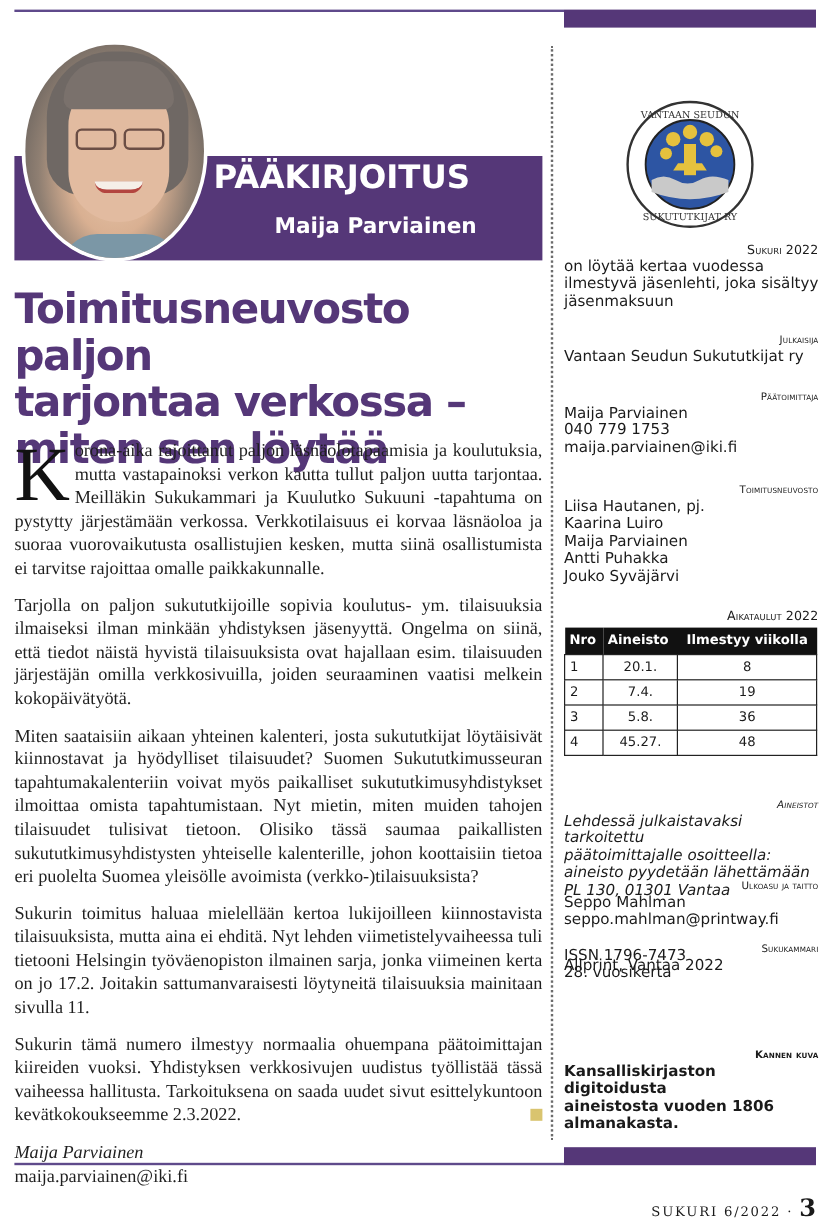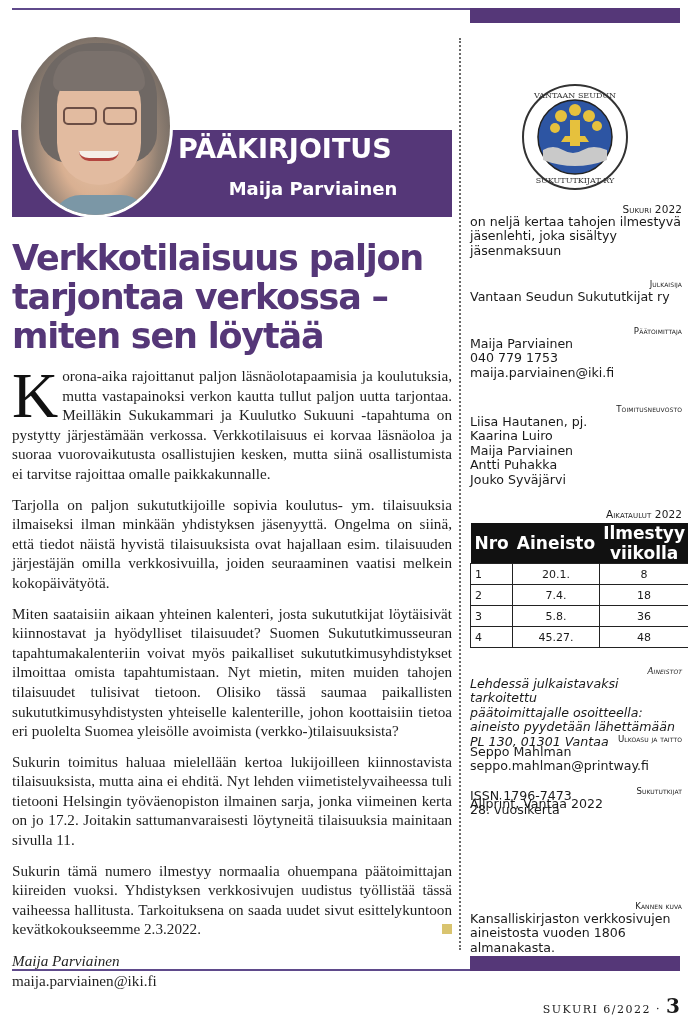--- a/index.html
+++ b/index.html
@@ -48,21 +48,21 @@
   .end-mark { display: inline-block; width: 10px; height: 10px; background: #d9c46f; float: right; margin-top: 5px; }
   .signature { margin-top: 12px; line-height: 20px; }
   .signature .name { font-style: italic; }
   .logo { position: absolute; left: 521px; top: 82px; width: 108px; height: 110px; }
   .sb-block { position: absolute; left: 470px; width: 212px; font-family: "DejaVu Sans", sans-serif; }
   .sb-label { font-size: 8.6px; font-variant: small-caps; text-transform: none; letter-spacing: 0.1px; color: #1a1a1a; line-height: 12px; text-align: right; }
   .sb-label.big { font-size: 10.5px; }
   .sb-text { font-size: 12.6px; line-height: 14.4px; color: #1a1a1a; }
 
   table.sched { border-collapse: collapse; width: 211px; margin-top: 3px; font-family: "DejaVu Sans", sans-serif; font-size: 11px; }
-  table.sched th { background: #111111; color: #ffffff; font-weight: bold; height: 22px; padding: 0 4px; text-align: left; font-size: 17px; }
+  table.sched th { background: #111111; color: #ffffff; font-weight: bold; height: 22px; padding: 0 4px; text-align: left; font-size: 11px; }
   table.sched td { border: 1px solid #222; height: 21px; padding: 0 4px; }
   table.sched td.c { text-align: center; }
 
   .footer { position: absolute; right: 8px; top: 994px; font-family: "DejaVu Serif", serif; color: #1a1a1a; }
   .footer .mag { font-size: 11px; letter-spacing: 1.5px; }
   .footer .page { font-size: 20px; font-weight: bold; }
 </style>
 </head>
 <body>
 
@@ -78,21 +78,21 @@
   <div class="face"></div>
   <div class="fringe"></div>
   <div class="glass-l"></div>
   <div class="glass-r"></div>
   <div class="mouth"></div>
 </div>
 <div class="header-title">PÄÄKIRJOITUS</div>
 <div class="header-author">Maija Parviainen</div>
 
 <h1 class="headline">
-  <div>Verkkotilaisuus paljon</div>
+  <div>Toimitusneuvosto paljon</div>
   <div>tarjontaa verkossa –</div>
   <div>miten sen löytää</div>
 </h1>
 
 <div class="article">
   <p><span class="dropcap">K</span><span>orona-aika rajoittanut paljon läsnäolotapaamisia ja koulutuksia, mutta vastapainoksi verkon kautta tullut paljon uutta tarjontaa. Meilläkin Sukukammari ja Kuulutko Sukuuni -tapahtuma on pystytty järjestämään verkossa. Verkkotilaisuus ei korvaa läsnäoloa ja suoraa vuorovaikutusta osallistujien kesken, mutta siinä osallistumista ei tarvitse rajoittaa omalle paikkakunnalle.</span></p>
   <p>Tarjolla on paljon sukututkijoille sopivia koulutus- ym. tilaisuuksia ilmaiseksi ilman minkään yhdistyksen jäsenyyttä. Ongelma on siinä, että tiedot näistä hyvistä tilaisuuksista ovat hajallaan esim. tilaisuuden järjestäjän omilla verkkosivuilla, joiden seuraaminen vaatisi melkein kokopäivätyötä.</p>
   <p>Miten saataisiin aikaan yhteinen kalenteri, josta sukututkijat löytäisivät kiinnostavat ja hyödylliset tilaisuudet? Suomen Sukututkimusseuran tapahtumakalenteriin voivat myös paikalliset sukututkimusyhdistykset ilmoittaa omista tapahtumistaan. Nyt mietin, miten muiden tahojen tilaisuudet tulisivat tietoon. Olisiko tässä saumaa paikallisten sukututkimusyhdistysten yhteiselle kalenterille, johon koottaisiin tietoa eri puolelta Suomea yleisölle avoimista (verkko-)tilaisuuksista?</p>
   <p>Sukurin toimitus haluaa mielellään kertoa lukijoilleen kiinnostavista tilaisuuksista, mutta aina ei ehditä. Nyt lehden viimetistelyvaiheessa tuli tietooni Helsingin työväenopiston ilmainen sarja, jonka viimeinen kerta on jo 17.2. Joitakin sattumanvaraisesti löytyneitä tilaisuuksia mainitaan sivulla 11.</p>
   <p><span>Sukurin tämä numero ilmestyy normaalia ohuempana päätoimittajan kiireiden vuoksi. Yhdistyksen verkkosivujen uudistus työllistää tässä vaiheessa hallitusta. Tarkoituksena on saada uudet sivut esittelykuntoon kevätkokoukseemme 2.3.2022.</span><span class="end-mark"></span></p>
@@ -112,21 +112,21 @@
   <circle cx="68" cy="34" r="6" fill="#e6c13d"></circle>
     <circle cx="76" cy="44" r="5" fill="#e6c13d"></circle>
   <circle cx="34" cy="46" r="5" fill="#e6c13d"></circle>
   <path d="M40 60 L68 60 L64 54 L44 54 Z" fill="#e6c13d"></path>
   <text x="54" y="16" text-anchor="middle" font-size="8" font-family="DejaVu Serif, serif" fill="#333">VANTAAN SEUDUN</text>
   <text x="54" y="101" text-anchor="middle" font-size="8" font-family="DejaVu Serif, serif" fill="#333">SUKUTUTKIJAT RY</text>
 </svg>
 
 <div class="sb-block" style="top:203px;">
   <div class="sb-label big">Sukuri 2022</div>
-  <div class="sb-text">on neljä kertaa tahojen ilmestyvä jäsenlehti, joka sisältyy jäsenmaksuun</div>
+  <div class="sb-text">on löytää kertaa vuodessa ilmestyvä jäsenlehti, joka sisältyy jäsenmaksuun</div>
 </div>
 
 <div class="sb-block" style="top:278px;">
   <div class="sb-label">Julkaisija</div>
   <div class="sb-text">Vantaan Seudun Sukututkijat ry</div>
 </div>
 
 <div class="sb-block" style="top:325px;">
   <div class="sb-label">Päätoimittaja</div>
   <div class="sb-text">Maija Parviainen</div>
@@ -155,21 +155,21 @@
     </thead>
     <tbody>
       <tr>
         <td>1</td>
         <td class="c">20.1.</td>
         <td class="c">8</td>
       </tr>
       <tr>
         <td>2</td>
         <td class="c">7.4.</td>
-        <td class="c">18</td>
+        <td class="c">19</td>
       </tr>
       <tr>
         <td>3</td>
         <td class="c">5.8.</td>
         <td class="c">36</td>
       </tr>
       <tr>
         <td>4</td>
         <td class="c">45.27.</td>
         <td class="c">48</td>
@@ -186,32 +186,32 @@
   <div class="sb-text">PL 130, 01301 Vantaa</div>
 </div>
 
 <div class="sb-block" style="top:733px;">
   <div class="sb-label">Ulkoasu ja taitto</div>
   <div class="sb-text">Seppo Mahlman</div>
   <div class="sb-text">seppo.mahlman@printway.fi</div>
 </div>
 
 <div class="sb-block" style="top:785px;">
-  <div class="sb-label">Sukututkijat</div>
+  <div class="sb-label">Sukukammari</div>
   <div class="sb-text">Allprint, Vantaa 2022</div>
 </div>
 
 <div class="sb-block" style="top:789px;">
   <div class="sb-text">ISSN 1796-7473</div>
   <div class="sb-text">28. vuosikerta</div>
 </div>
 
-<div class="sb-block" style="top:900px;">
+<div class="sb-block" style="top:874px;font-weight:bold;">
   <div class="sb-label">Kannen kuva</div>
-  <div class="sb-text">Kansalliskirjaston verkkosivujen</div>
+  <div class="sb-text">Kansalliskirjaston digitoidusta</div>
   <div class="sb-text">aineistosta vuoden 1806</div>
   <div class="sb-text">almanakasta.</div>
 </div>
 
 <div class="rule-bottom"></div>
 <div class="bar-bottom"></div>
 
 <div class="footer">
   <span class="mag">SUKURI 6/2022 ·</span>
   <span class="page">3</span>

